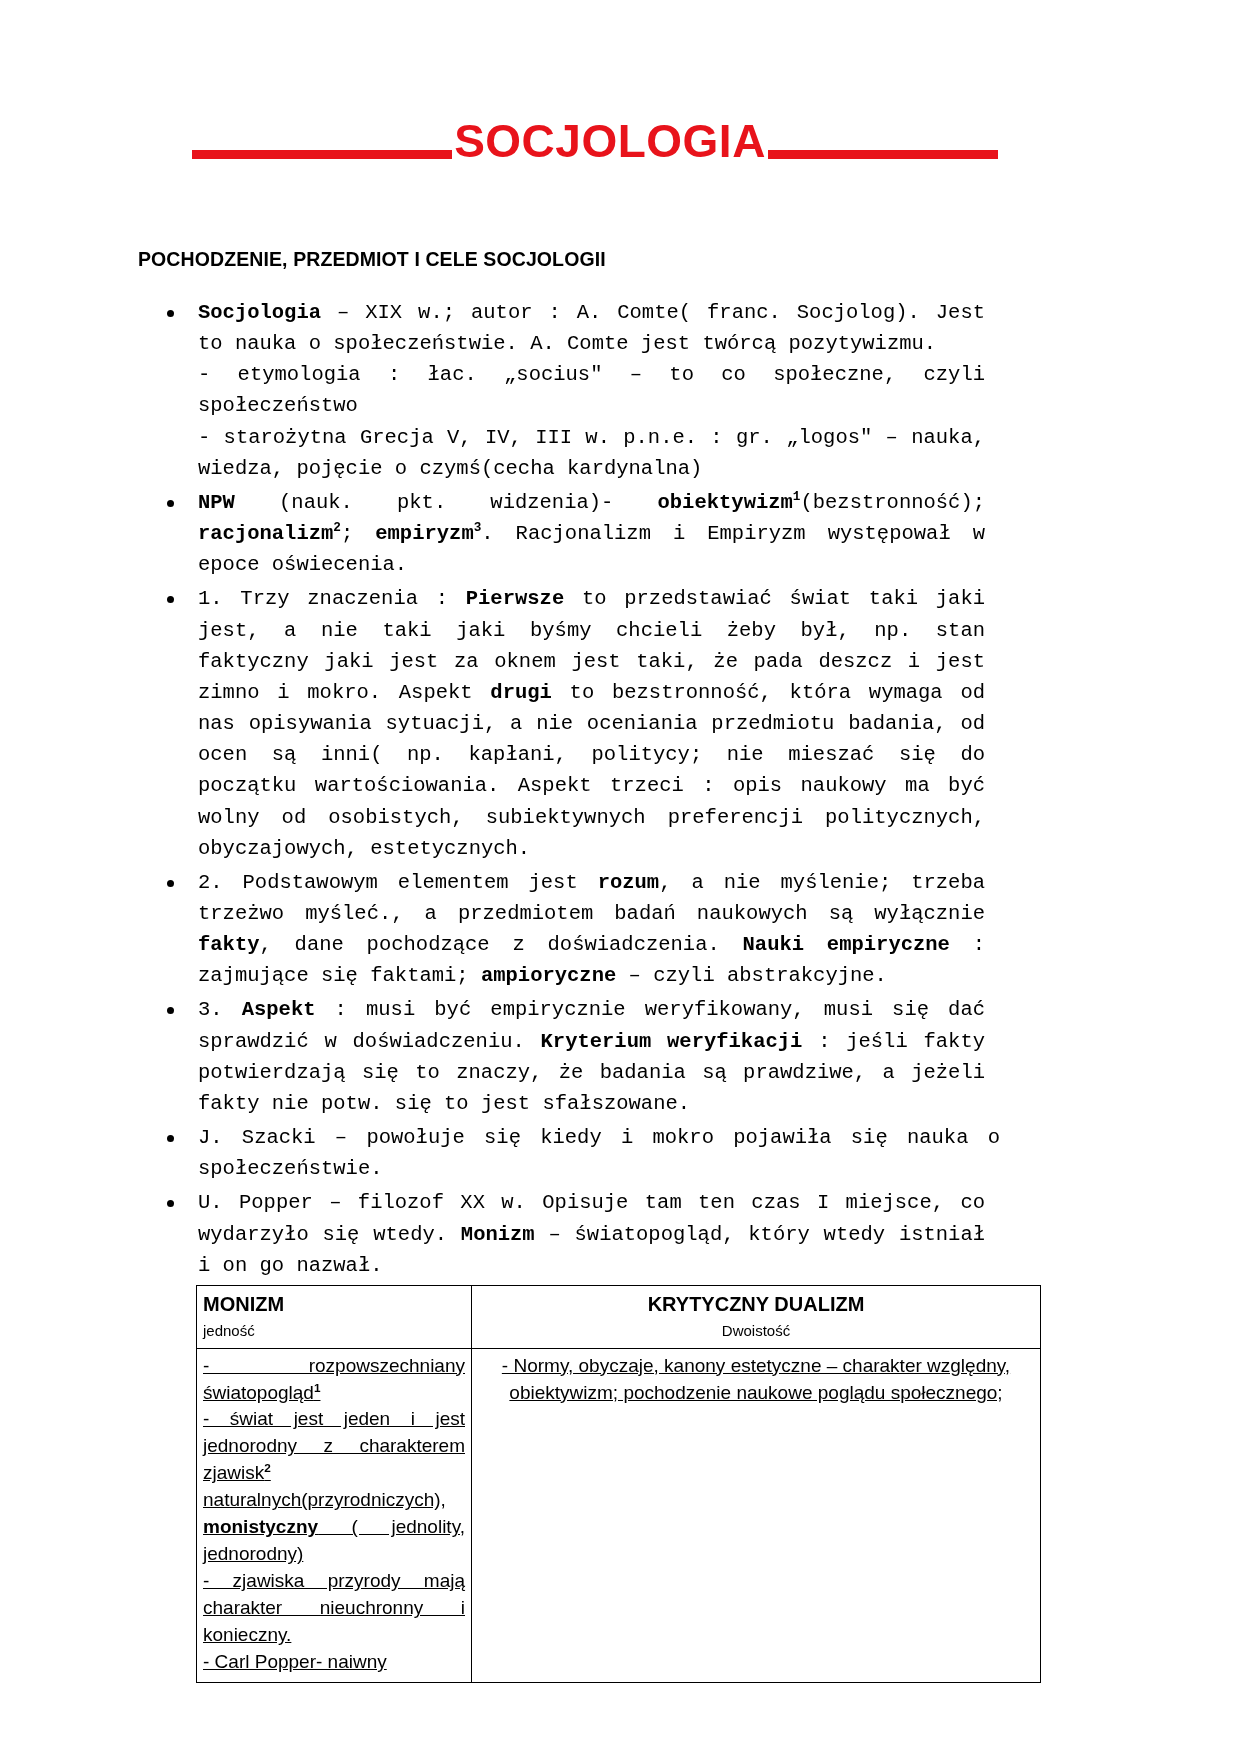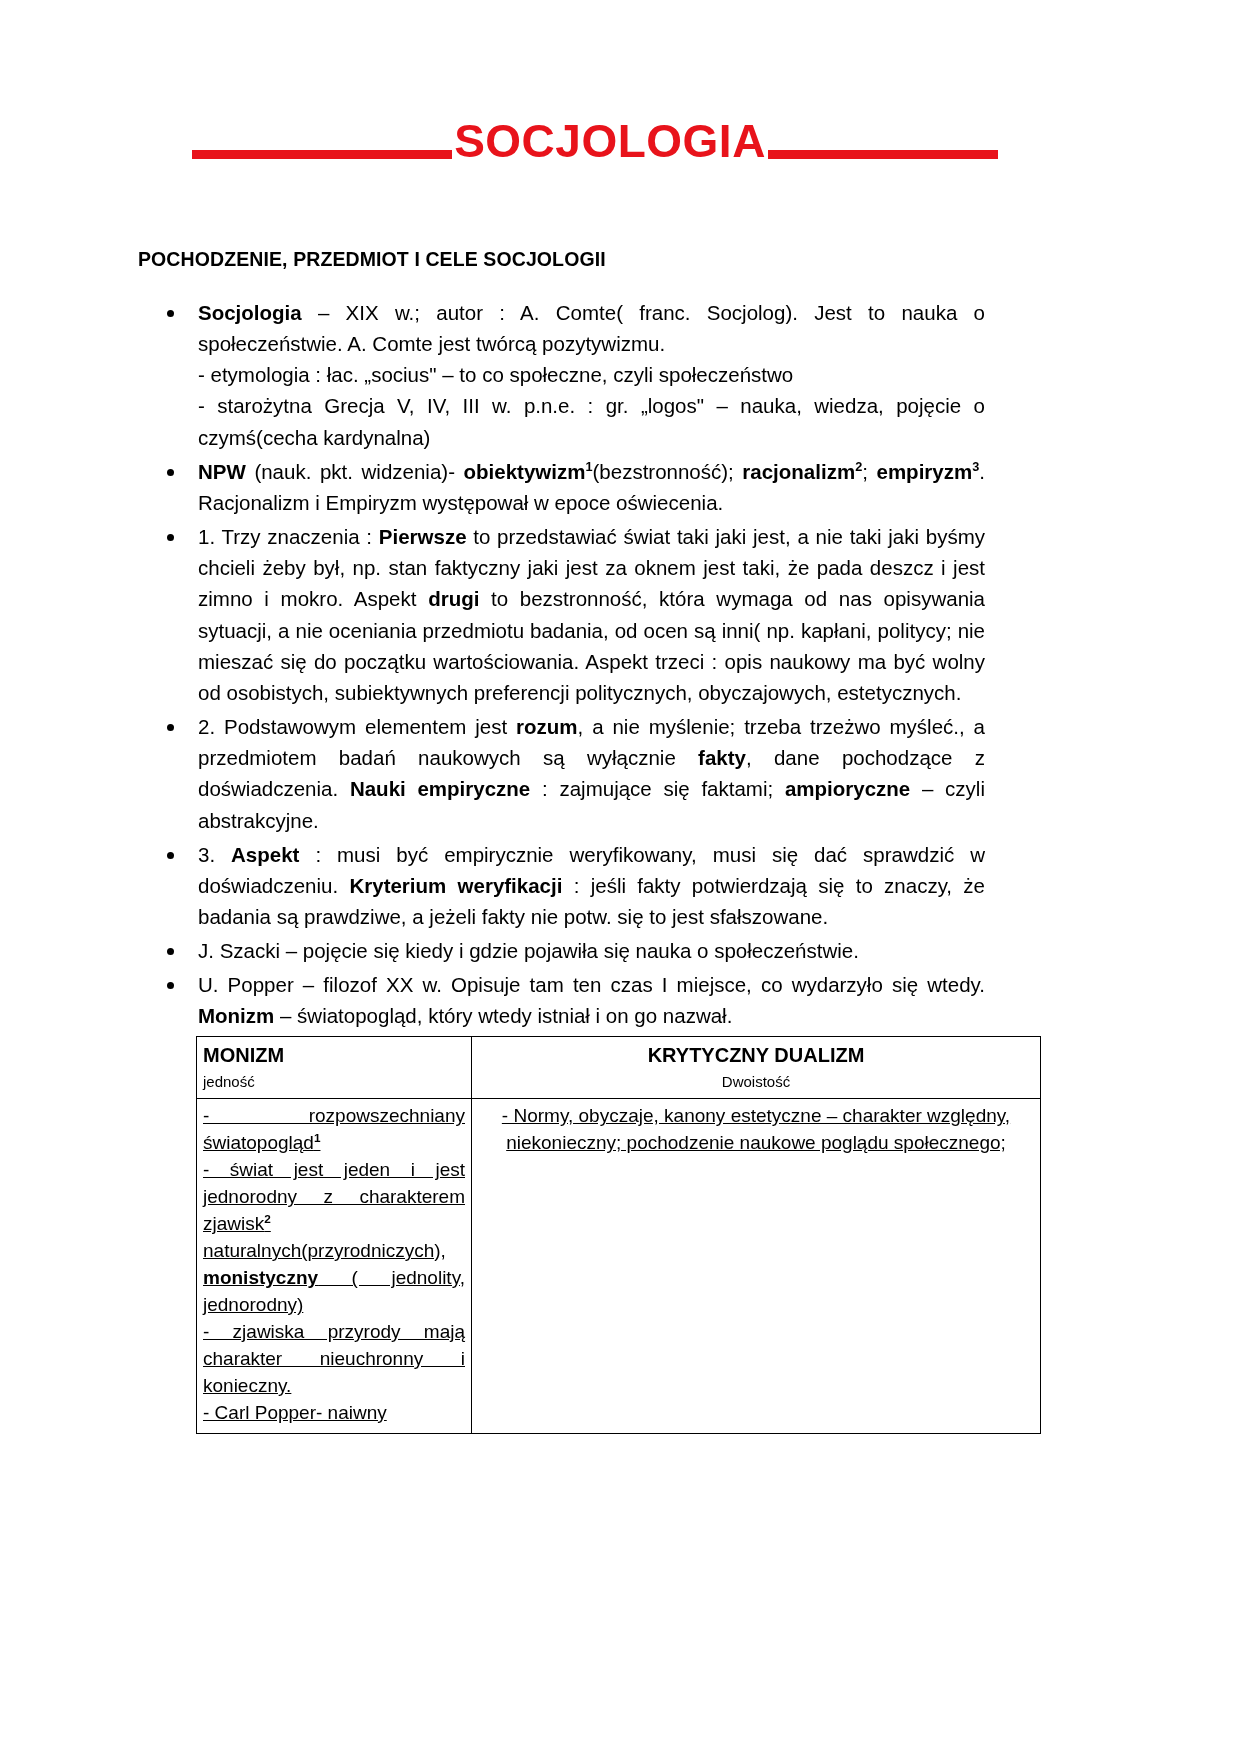--- a/index.html
+++ b/index.html
@@ -62,20 +62,21 @@
     margin: 26px 0 0 0;
     padding: 0;
   }
   ul.bullets > li {
     position: relative;
     margin: 0 0 3px 0;
     padding: 0 255px 0 198px;
     font-size: 20.5px;
     line-height: 1.52;
     text-align: justify;
+    font-family: Liberation Mono, monospace;
   }
   ul.bullets > li::before {
     content: "";
     position: absolute;
     left: 167px;
     top: 13px;
     width: 7px;
     height: 7px;
     background: #000;
     border-radius: 50%;
@@ -164,21 +165,21 @@
 
     <li>
       <span>2. Podstawowym elementem jest </span><span class="b">rozum</span><span>, a nie myślenie; trzeba trzeżwo myśleć., a przedmiotem badań naukowych są wyłącznie </span><span class="b">fakty</span><span>, dane pochodzące z doświadczenia. </span><span class="b">Nauki empiryczne</span><span> : zajmujące się faktami; </span><span class="b">ampioryczne</span><span> – czyli abstrakcyjne.</span>
     </li>
 
     <li>
       <span>3. </span><span class="b">Aspekt</span><span> : musi być empirycznie weryfikowany, musi się dać sprawdzić w doświadczeniu. </span><span class="b">Kryterium weryfikacji</span><span> : jeśli fakty potwierdzają się to znaczy, że badania są prawdziwe, a jeżeli fakty nie potw. się to jest sfałszowane.</span>
     </li>
 
     <li class="tight">
-      <span>J. Szacki – pojęcie się kiedy i gdzie pojawiła się nauka o społeczeństwie.</span>
+      <span>J. Szacki – powołuje się kiedy i mokro pojawiła się nauka o społeczeństwie.</span>
     </li>
 
     <li>
       <span>U. Popper – filozof XX w.  Opisuje tam ten czas I miejsce, co wydarzyło się wtedy. </span><span class="b">Monizm</span><span> – światopogląd, który wtedy istniał i on go nazwał.</span>
     </li>
 
   </ul>
 
   <div class="tbl-wrap">
     <table class="monizm">
@@ -195,20 +196,20 @@
       </tr>
       <tr>
         <td class="col-left body-left">
           <p class="hang"><span>-         rozpowszechniany światopogląd</span><sup>1</sup></p>
           <p class="hang"><span>-  świat jest jeden i jest jednorodny z charakterem zjawisk</span><sup>2</sup></p>
           <p class="hang"><span>naturalnych(przyrodniczych), </span><span class="b">monistyczny</span><span> ( jednolity, jednorodny)</span></p>
           <p class="hang">-  zjawiska przyrody mają charakter nieuchronny i konieczny.</p>
           <p class="hang">-  Carl Popper-  naiwny</p>
         </td>
         <td class="col-right body-right">
-          <p>-  Normy, obyczaje, kanony estetyczne – charakter względny, niekonieczny; pochodzenie naukowe poglądu społecznego;</p>
+          <p>-  Normy, obyczaje, kanony estetyczne – charakter względny, obiektywizm; pochodzenie naukowe poglądu społecznego;</p>
         </td>
       </tr>
     </tbody>
       </table>
   </div>
 
 </div>
 
 </body></html>

